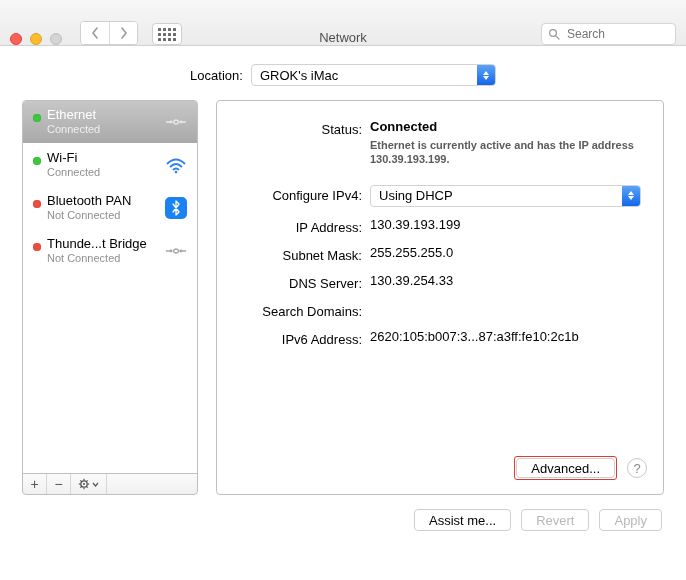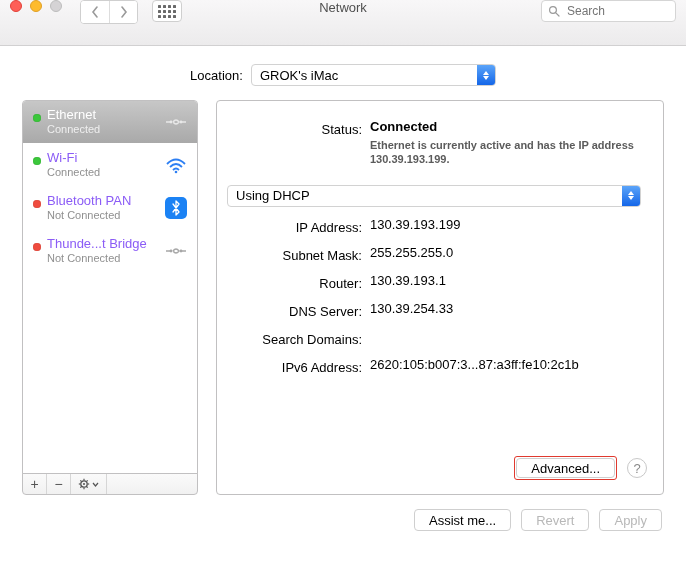--- a/index.html
+++ b/index.html
@@ -10,21 +10,21 @@
     background: #fff;
     width: 686px; height: 580px;
     overflow: hidden;
   }
   
   .titlebar {
     height: 46px;
     background: linear-gradient(#f8f7f8, #ecebec);
     border-bottom: 1px solid #d1d0d1;
     display: flex;
-    align-items: flex-start;
+    align-items: flex-end;
     padding: 0 10px;
     gap: 8px;
     position: relative;
   }
   .traffic-lights { display: flex; gap: 8px; }
   .tl { width: 12px; height: 12px; border-radius: 50%; }
   .tl.red { background: #fe5f57; border: 0.5px solid #e24138; }
   .tl.yellow { background: #febb2d; border: 0.5px solid #e0a027; }
   .tl.green { background: #d5d3d5; border: 0.5px solid #bdbdbd; }
   .nav-group {
@@ -125,21 +125,21 @@
     gap: 6px;
     border-bottom: 1px solid #fff;
   }
   .iface.selected {
     background: linear-gradient(#c7c7c7, #a9a9a9);
   }
   .dot { width: 8px; height: 8px; border-radius: 50%; margin-top: 2px; align-self: flex-start; margin-top: 8px;}
   .dot.green { background: #3cc73c; box-shadow: inset 0 0 1px #159015;}
   .dot.red { background: #ef4c3f; box-shadow: inset 0 0 1px #ad271c;}
   .iface-labels { display: flex; flex-direction: column; line-height: 1.15;}
-  .iface-name { font-size: 13px; color: #8b5cf6; }
+  .iface-name { font-size: 13px; color: #000000; }
   .iface.selected .iface-name { color: #fff; }
   .iface-status { font-size: 11px; color: #909090; }
   .iface.selected .iface-status { color: #efefef; }
   .iface-icon { margin-left: auto; width: 26px; height: 26px; display:flex; align-items:center; justify-content:center;}
   .eth-icon { border-radius: 5px; }
   .bt-icon { width:22px; height:22px; background: #1b82f4; border-radius: 5px; display:flex;align-items:center;justify-content:center;}
   .sidebar-toolbar {
     height: 22px;
     border: 1px solid #c1c0c1; border-top: 1px solid #c1c0c1;
     border-radius: 0 0 4px 4px;
@@ -374,43 +374,40 @@
     <div class="detail">
       <div class="form-row">
         <span class="row-label">Status:</span>
         <div class="row-value">
           <span class="bold">Connected</span>
           <div class="desc">Ethernet is currently active and has the IP address 130.39.193.199.</div>
         </div>
       </div>
       <div style="height:8px;"></div>
       <div class="form-row" style="align-items:center;">
+        <span class="row-label" style="padding-top:0;">Configure IPv4:</span>
         <div class="row-value">
           <div class="select">
             <span class="sel-text">Using DHCP</span>
             <span class="sel-caps">
                 <span class="caret up"></span>
                 <span class="caret down"></span>
               </span>
           </div>
         </div>
       </div>
       <div class="form-row">
         <span class="row-label">IP Address:</span>
         <span class="row-value">130.39.193.199</span>
       </div>
       <div class="form-row">
         <span class="row-label">Subnet Mask:</span>
         <span class="row-value">255.255.255.0</span>
       </div>
       <div class="form-row">
-        <span class="row-label">Router:</span>
-        <span class="row-value">130.39.193.1</span>
-      </div>
-      <div class="form-row">
         <span class="row-label">DNS Server:</span>
         <span class="row-value muted">130.39.254.33</span>
       </div>
       <div class="form-row">
         <span class="row-label">Search Domains:</span>
         <span class="row-value"></span>
       </div>
       <div class="form-row">
         <span class="row-label">IPv6 Address:</span>
         <span class="row-value">2620:105:b007:3...87:a3ff:fe10:2c1b</span>

